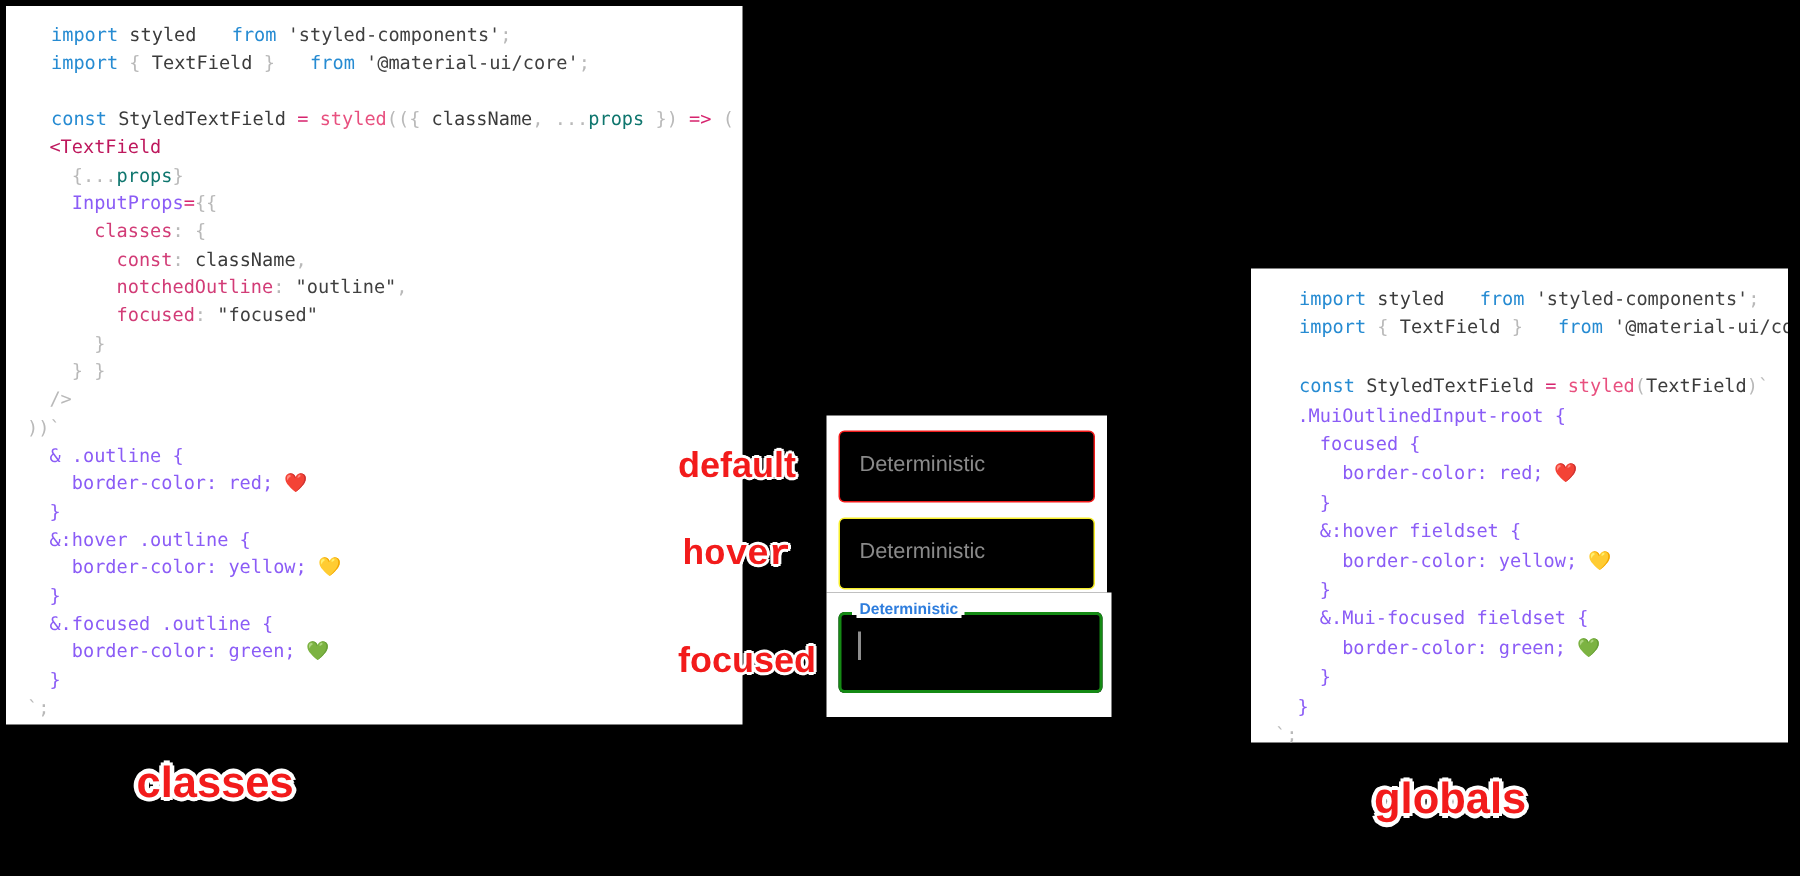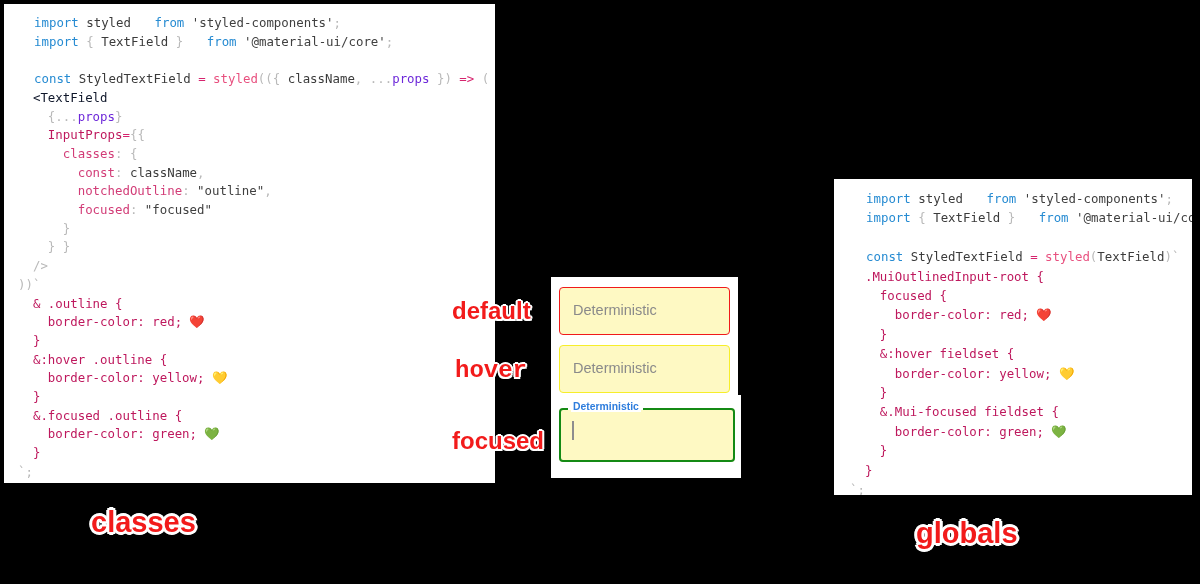--- a/index.html
+++ b/index.html
@@ -52,24 +52,24 @@
     line-height: 19.4px;
   }
 
   
   .t-kw   { color: #268bd2; margin-left: 16px; }            
   .t-id   { color: #3b3b3b; }            
   .t-str  { color: #404040; }            
   .t-punc { color: #b9b9b9; }            
   .t-op   { color: #d6246e; }            
   .t-fn   { color: #e8507f; }            
-  .t-tag  { color: #0f172a; }            
+  .t-tag  { color: #be185d; }            
   .t-prop { color: #d23c77; }            
-  .t-var  { color: #6d28d9; }            
-  .t-css  { color: #be185d; }            
+  .t-var  { color: #0f766e; }            
+  .t-css  { color: #8b5cf6; }            
   .t-plain{ color: #4b4b4b; }
 
   
   #preview-top {
     position: absolute;
     left: 551px;
     top: 277px;
     width: 187px;
     height: 118px;
     background: #ffffff;
@@ -79,21 +79,21 @@
     left: 551px;
     top: 395px;
     width: 190px;
     height: 83px;
     background: #ffffff;
   }
 
   .tf {
     position: absolute;
     box-sizing: border-box;
-    background: #fef9c3;
+    background: #000000;
     border-radius: 4px;
   }
   .tf-text {
     position: absolute;
     left: 13px;
     color: #8a8a8a;
     font-family: "Liberation Sans", sans-serif;
     font-size: 14.5px;
   }
 

